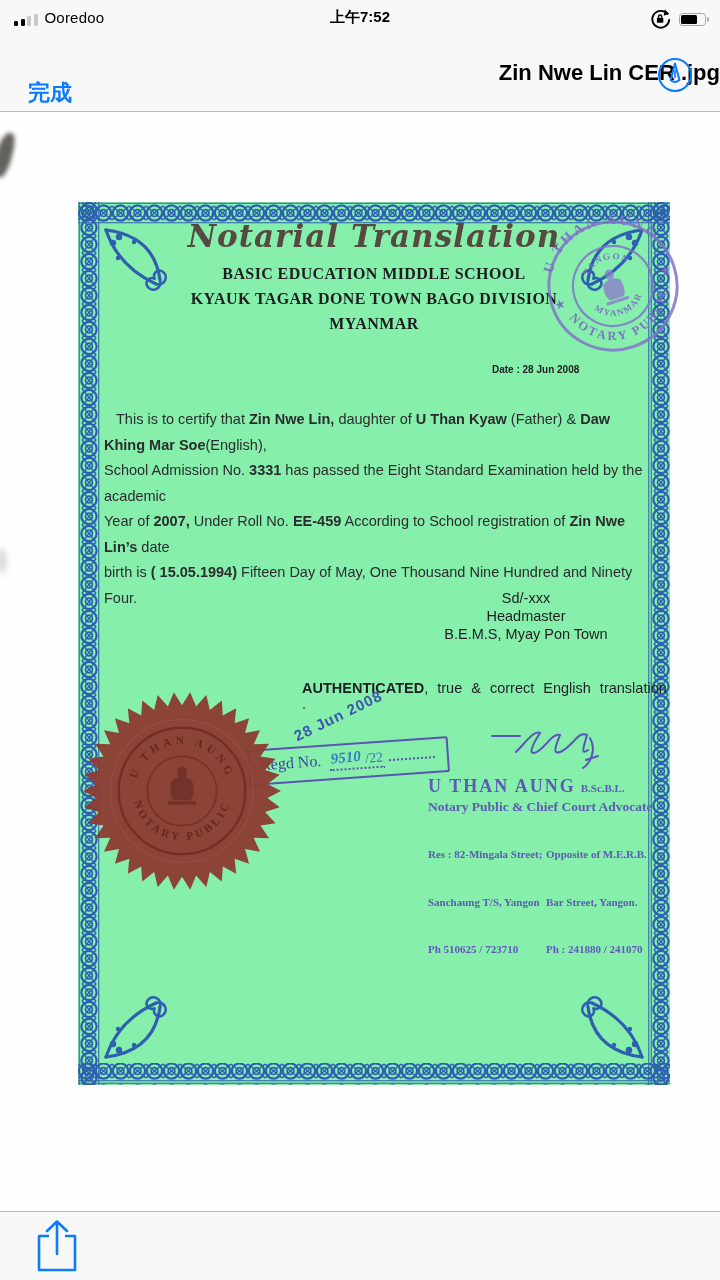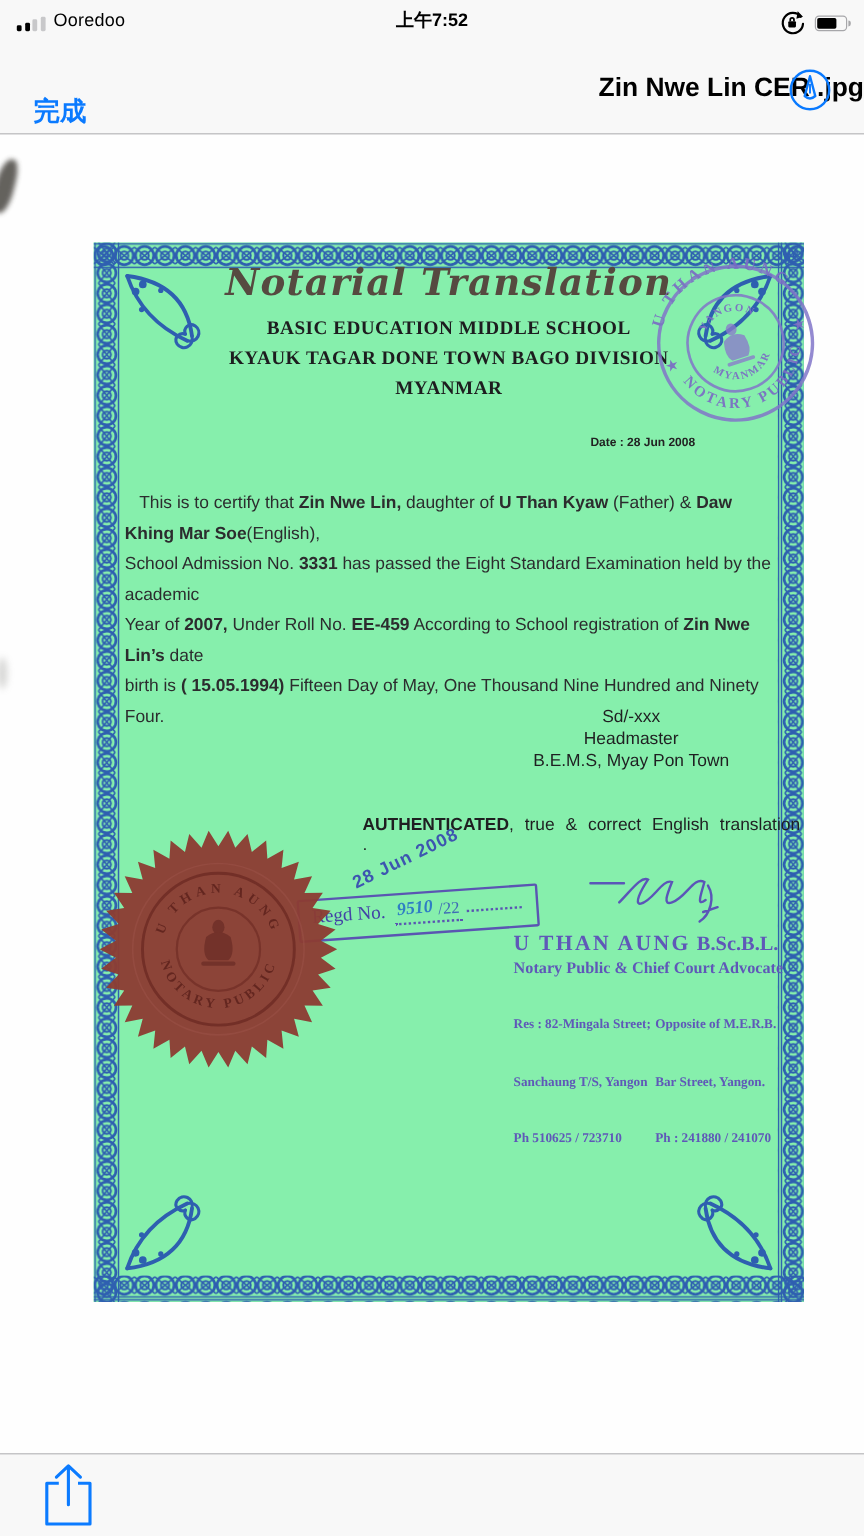--- a/index.html
+++ b/index.html
@@ -87,21 +87,21 @@
     display:inline-block; transform:translateY(-2px) rotate(-2deg); }
   .regd-suffix { color:#3f6ab5; font-size:14px; }
   .regd-dots { display:inline-block; width:46px; border-bottom:2px dotted #5a55b2; height:10px; margin-left:4px; }
 
   .signature-svg { left:408px; top:520px; }
 
   .notary-block { left:350px; top:574px; width:260px; color:#5f58b8;
     font-family:"Liberation Serif","DejaVu Serif",serif; }
   .notary-name-row { white-space:nowrap; }
   .notary-name { font-size:18px; font-weight:700; letter-spacing:2px; }
-  .notary-cred { font-size:17px; font-weight:700; margin-left:5px; }
+  .notary-cred { font-size:11px; font-weight:700; margin-left:5px; }
   .notary-role { font-size:13.5px; font-weight:700; margin-top:2px; white-space:nowrap; }
   .notary-rows { margin-top:4px; }
   .notary-row { display:grid; grid-template-columns:118px auto; font-size:11px;
     font-weight:700; line-height:15.5px; white-space:nowrap;margin-top:32px; }
 
   .red-seal { left:4px; top:489px; }
 
   
   .chrome-bottom { position:absolute; left:0; bottom:0; width:720px; height:69px;
     background:#f8f8f8; border-top:1px solid #b9b9bb; z-index:50; }

